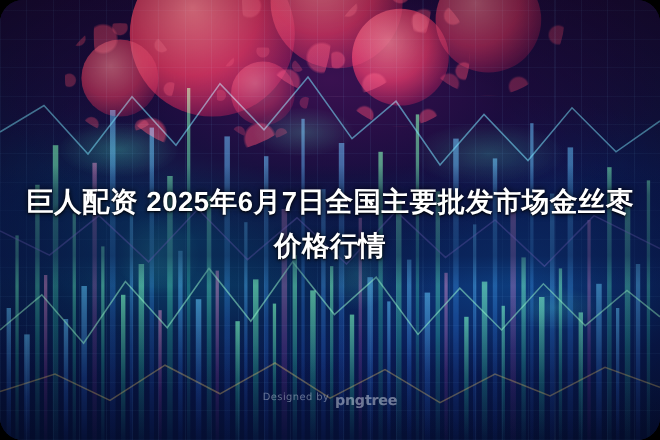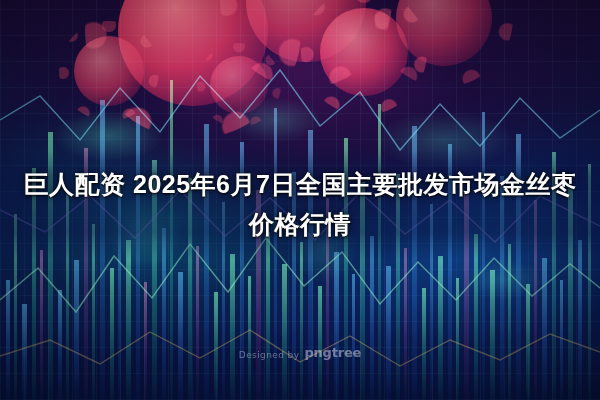--- a/index.html
+++ b/index.html
@@ -7,20 +7,21 @@
     padding: 0;
     background: #000;
   }
   #stage {
     position: relative;
     width: 600px;
     height: 400px;
     overflow: hidden;
     background: #0a0a2a;
     font-family: "Liberation Sans", sans-serif;
+    border-radius: 21px;
   }
 
   
   .layer { position: absolute; inset: 0; }
 
   .bg-base {
     background:
       radial-gradient(ellipse 70% 55% at 50% 18%, #3a1150 0%, rgba(30,10,60,0.75) 40%, rgba(10,10,45,0) 72%),
       radial-gradient(ellipse 55% 45% at 28% 55%, #0b4a6e 0%, rgba(8,40,80,0.6) 45%, rgba(5,10,45,0) 75%),
       radial-gradient(ellipse 60% 50% at 78% 62%, #0d3f80 0%, rgba(10,30,90,0.55) 48%, rgba(5,10,45,0) 78%),
@@ -121,23 +122,23 @@
     letter-spacing: 0.5px;
     text-shadow: 0 0 6px rgba(0,0,0,0.85), 0 1px 2px rgba(0,0,0,0.9);
     font-family: "Liberation Sans", "DejaVu Sans", sans-serif;
   }
 
   
   .watermark {
     position: absolute;
     left: 50%;
     transform: translateX(-50%);
-    bottom: 40px;
+    bottom: 28px;
     display: flex;
-    align-items: flex-end;
+    align-items: flex-start;
     gap: 5px;
     opacity: 0.45;
     white-space: nowrap;
   }
   .wm-designed {
     color: #cfd8e8;
     font-size: 9px;
     letter-spacing: 0.4px;
     font-family: "DejaVu Sans", sans-serif;
   }

